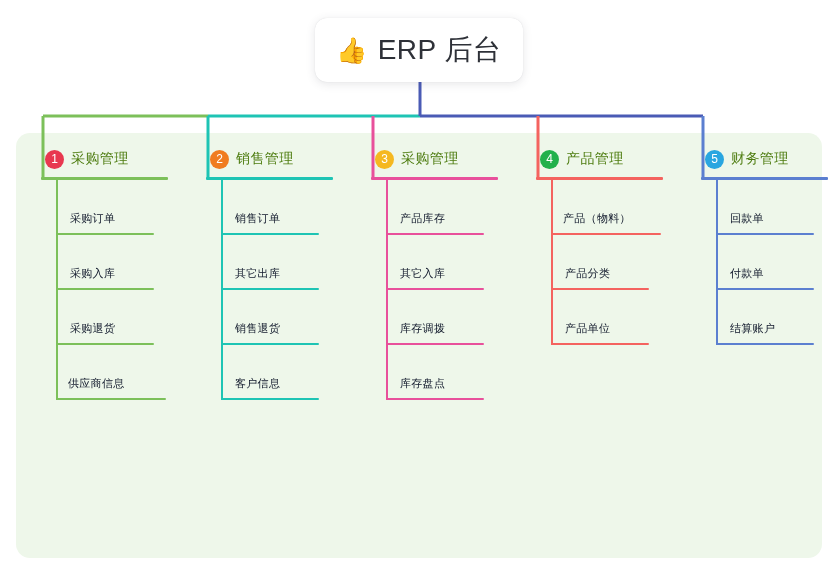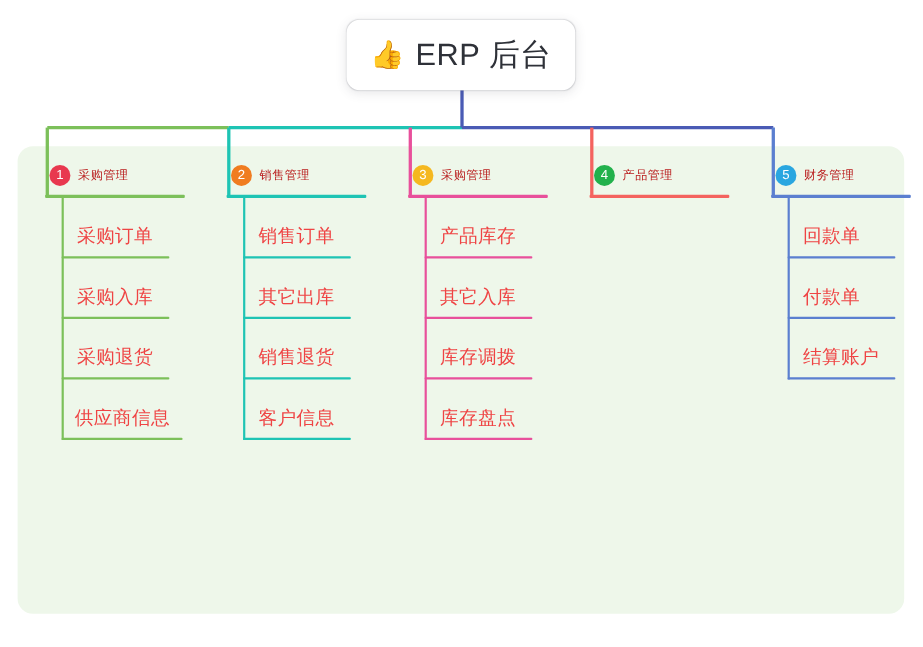--- a/index.html
+++ b/index.html
@@ -105,22 +105,22 @@
     height: 19px;
     border-radius: 50%;
     color: #ffffff;
     font-size: 12px;
     line-height: 19px;
     text-align: center;
     flex: 0 0 19px;
     font-family: "Liberation Sans", sans-serif;
   }
   .col-title {
-    font-size: 11px;
-    color: #b91c1c;
+    font-size: 14px;
+    color: #4d7c0f;
     white-space: nowrap;
     letter-spacing: 0.4px;
   }
   .col-underline {
     height: 3px;
     width: 127px;
     margin-left: 2px;
     margin-top: 2px;
     border-radius: 1px;
   }
@@ -142,22 +142,22 @@
     position: relative;
     height: 55px;
     margin-left: 0;
     width: 98px;
     box-sizing: border-box;
   }
   .leaf-label {
     position: absolute;
     left: 14px;
     bottom: 9px;
-    font-size: 17px;
-    color: #ef4444;
+    font-size: 11px;
+    color: #0f172a;
     white-space: nowrap;
     letter-spacing: 0.3px;
   }
   .leaf-underline {
     position: absolute;
     left: 0;
     bottom: 0;
     height: 2px;
     width: 98px;
     border-radius: 1px;
@@ -269,20 +269,35 @@
             <div class="leaf-underline" style="background: rgb(232, 80, 155);"></div>
           </div>
         </div>
       </div>
       <div class="column col-3">
         <div class="col-head">
           <span class="badge" style="background: rgb(34, 177, 76);">4</span>
           <span class="col-title">产品管理</span>
         </div>
         <div class="col-underline" style="background: rgb(244, 99, 95);"></div>
+        <div class="leaves">
+          <div class="spine" style="background: rgb(244, 99, 95);"></div>
+          <div class="leaf leaf-wide">
+            <span class="leaf-label">产品（物料）</span>
+            <div class="leaf-underline" style="background: rgb(244, 99, 95);"></div>
+          </div>
+          <div class="leaf">
+            <span class="leaf-label">产品分类</span>
+            <div class="leaf-underline" style="background: rgb(244, 99, 95);"></div>
+          </div>
+          <div class="leaf">
+            <span class="leaf-label">产品单位</span>
+            <div class="leaf-underline" style="background: rgb(244, 99, 95);"></div>
+          </div>
+        </div>
       </div>
       <div class="column col-4">
         <div class="col-head">
           <span class="badge" style="background: rgb(41, 166, 224);">5</span>
           <span class="col-title">财务管理</span>
         </div>
         <div class="col-underline" style="background: rgb(91, 127, 208);"></div>
         <div class="leaves">
           <div class="spine" style="background: rgb(91, 127, 208);"></div>
           <div class="leaf">

